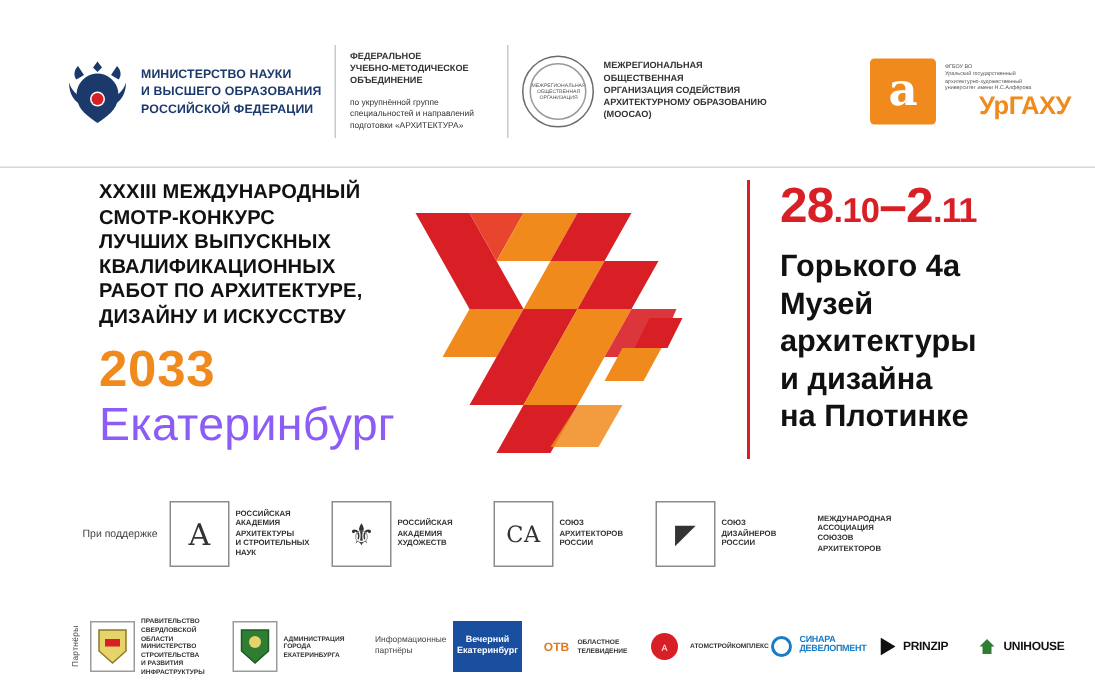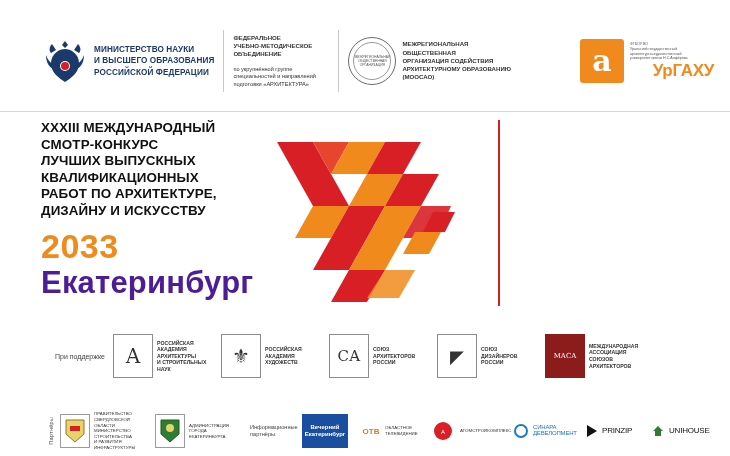--- a/index.html
+++ b/index.html
@@ -100,33 +100,33 @@
   .hdr-rule {
     position:absolute; left:0; top:100px; width:730px; height:1px; background:#d8d8d8;
   }
 
   
   .main {
     position:absolute; left:0; top:101px; width:730px; height:205px;
   }
 
   .title-col {
-    position:absolute; left:41px; top:8px; width:230px;
+    position:absolute; left:66px; top:8px; width:230px;
   }
   .title-main {
     font-size: 13.4px; line-height: 16.6px; font-weight: bold;
     color:#111; text-transform: uppercase; white-space: pre-line;
     letter-spacing: .1px;
   }
   .year {
     font-size: 34px; font-weight: bold; color:#f08a1d;
     line-height: 36px; margin-top: 8px; letter-spacing: .5px;
   }
   .city {
-    font-size: 31px; font-weight: bold; color:#4c1d95;
+    font-size: 31px; font-weight: normal; color:#8b5cf6;
     line-height: 34px; margin-top: 2px; letter-spacing: .2px;
   }
 
   
   .art {
     position:absolute; left:255px; top:0px; width:220px; height:200px;
   }
 
   
   .v-rule {
@@ -186,21 +186,21 @@
     white-space: pre-line; width: 46px; line-height:7px;
   }
   .bitem { display:flex; align-items:center; margin-right:9px; }
   .bitem .bmark {
     width:30px; height:34px; border:1px solid #9b9b9b; background:#fff;
     flex:none; margin-right:4px; display:flex; align-items:center; justify-content:center;
   }
   .bitem .bmark.nb { border:none; }
   .bitem .btxt {
     font-size: 4.4px; line-height:5.6px; color:#333; white-space: pre-line;
-    text-transform: uppercase; width: 52px; font-weight:normal;
+    text-transform: uppercase; width: 52px; font-weight:bold;
   }
   .brand { font-weight:bold; letter-spacing:-.2px; }
 </style>
 </head>
 <body>
 
 <div class="poster">
 
   <div class="header">
 
@@ -305,20 +305,28 @@
           <polygon points="130,158 160,158 144,186 112,186" fill="#f08a1d" opacity="0.85"></polygon>
 
           <polygon points="160,120 186,120 174,142 148,142" fill="#f08a1d"></polygon>
           <polygon points="178,100 200,100 190,120 168,120" fill="#d81f26"></polygon>
         </g>
       </svg>
     </div>
 
     <div class="v-rule"></div>
 
+    <div class="right-col">
+      <div class="dates"><span>28</span><span class="small">.10</span><span>–</span><span>2</span><span class="small">.11</span></div>
+      <div class="venue">Горького 4а
+Музей
+архитектуры
+и дизайна
+на Плотинке</div>
+    </div>
   </div>
 
   <div class="partners">
     <div class="support-label">При поддержке</div>
     <div class="plogos">
 
       <div class="plogo">
         <div class="mark">
             <span class="g">А</span>
           </div>
@@ -351,23 +359,20 @@
         <div class="mark">
             <span class="g" style="font-size:18px">◤</span>
           </div>
         <div class="lbl">СОЮЗ
 ДИЗАЙНЕРОВ
 РОССИИ</div>
       </div>
 
 
       <div class="plogo">
-        <div class="mark" style="background:#8c1b1b;border-color:#8c1b1b">
-            <span class="g" style="font-size:7px;color:#fff">MACA</span>
-          </div>
         <div class="lbl">МЕЖДУНАРОДНАЯ
 АССОЦИАЦИЯ
 СОЮЗОВ
 АРХИТЕКТОРОВ</div>
       </div>
 
     </div>
   </div>
 
   <div class="bottom">

